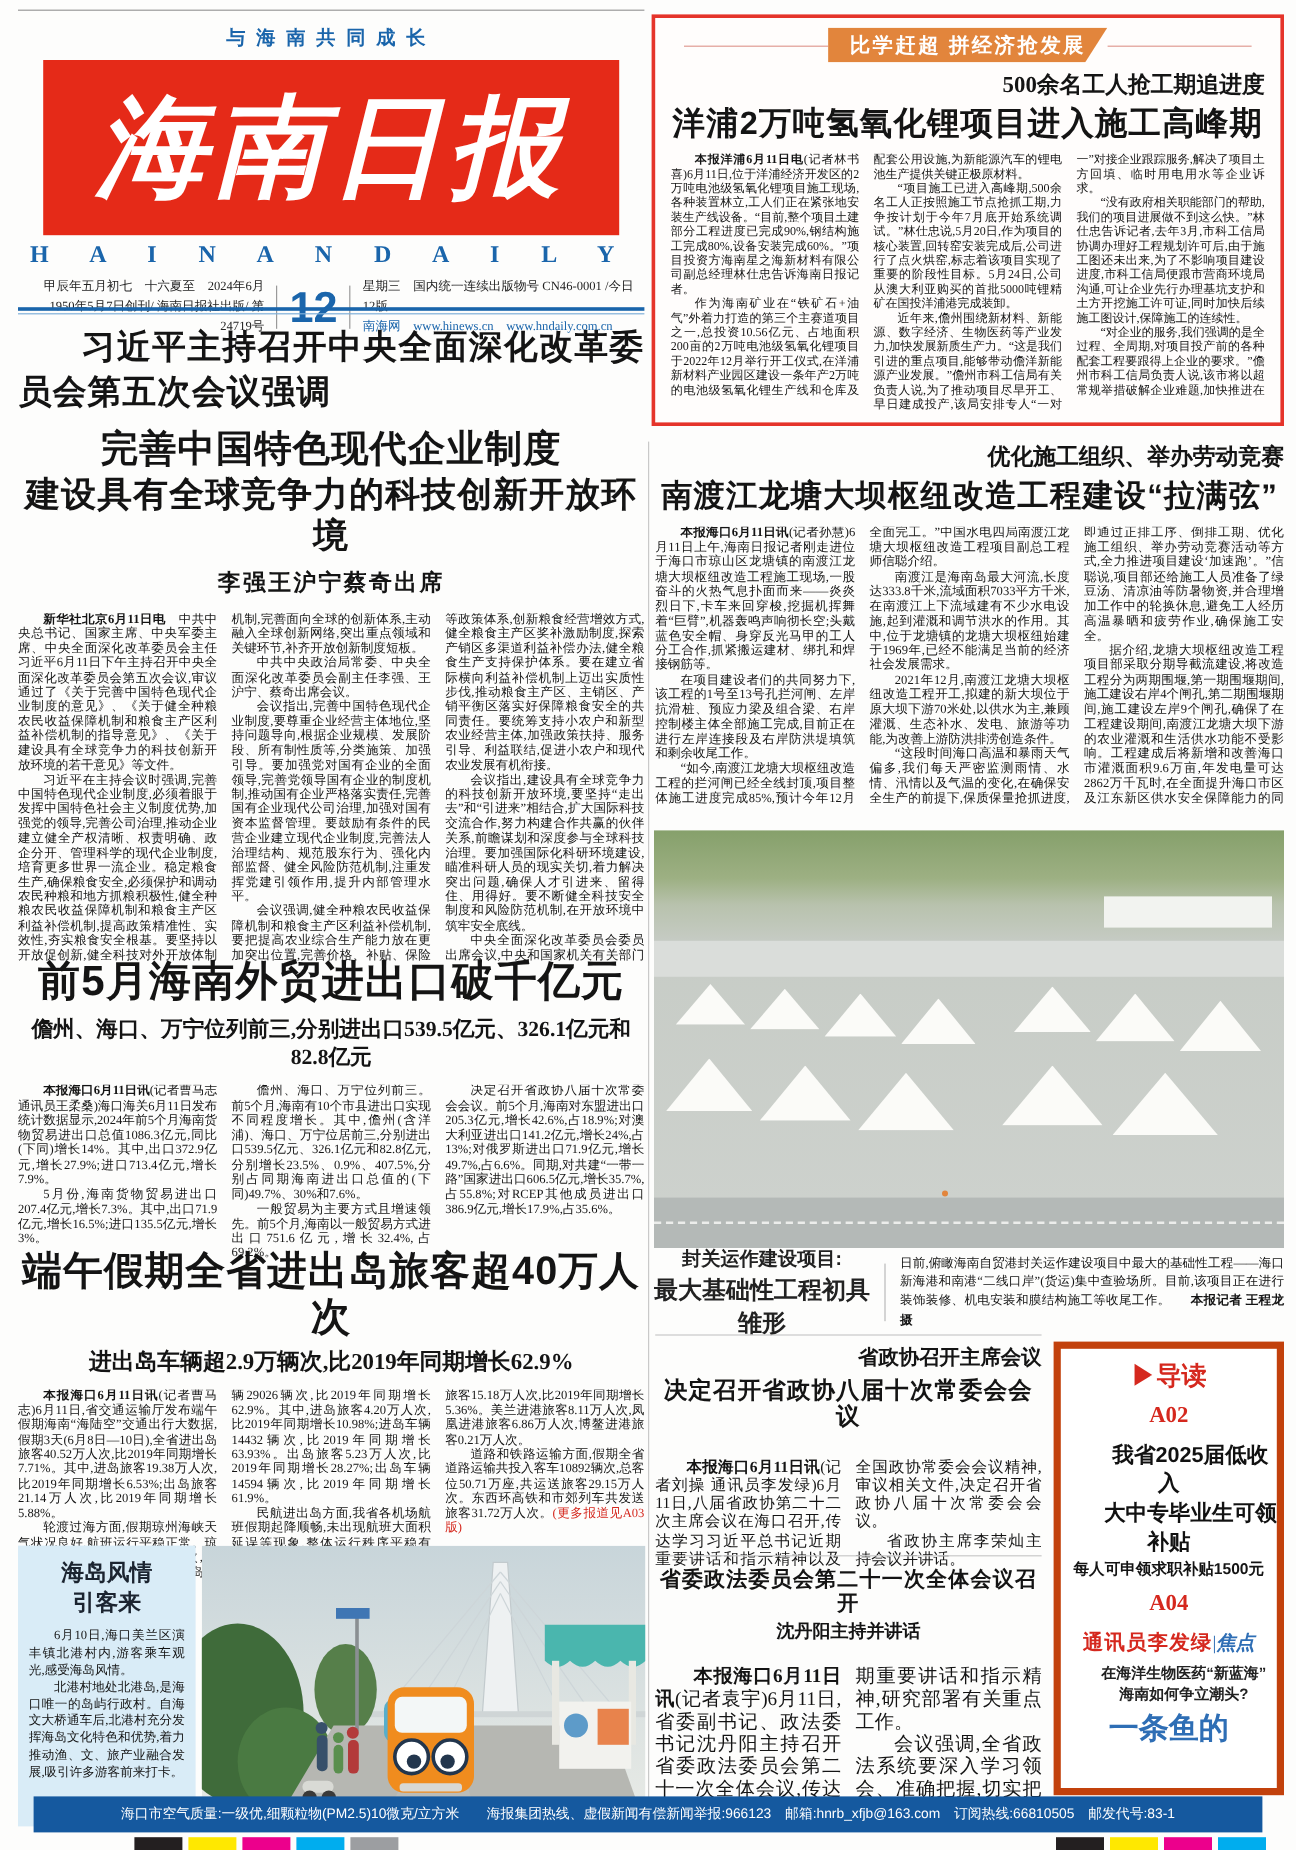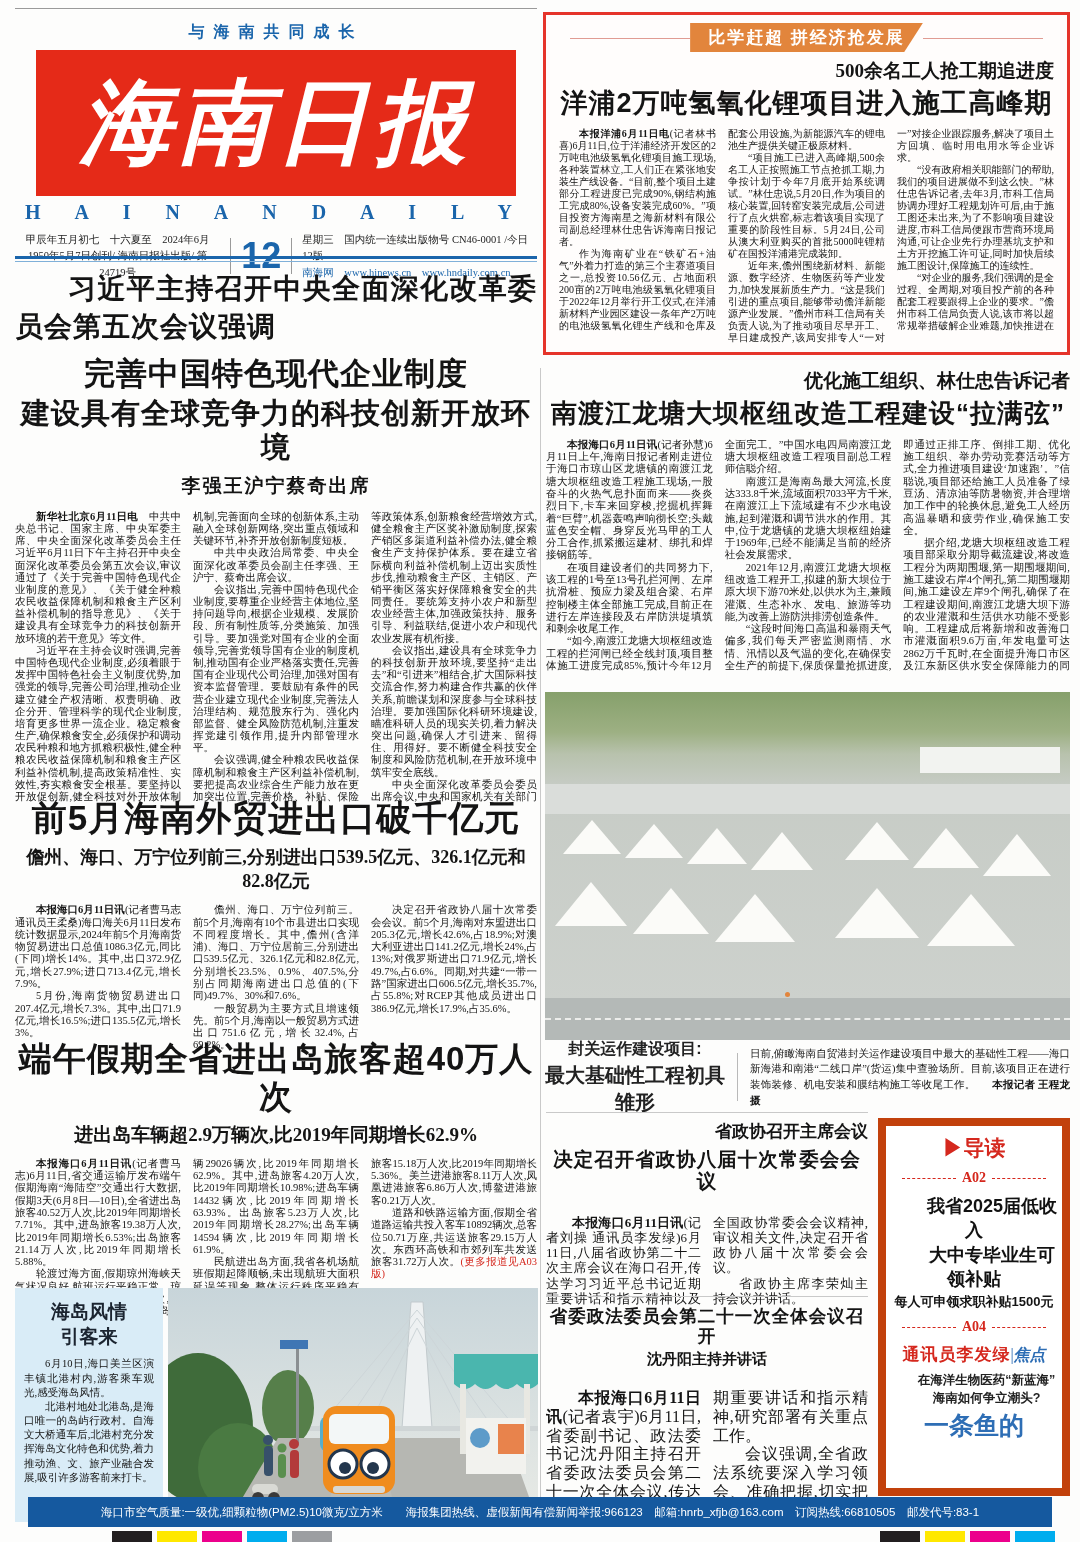--- a/index.html
+++ b/index.html
@@ -14,21 +14,21 @@
   
   .masthead{left:15px;top:8px;width:522px;border-top:1px solid #9a9a9a;text-align:center;}
   .slogan{margin-top:13px;font-size:16px;font-weight:bold;letter-spacing:9px;color:#1a65ab;}
   .brandbox{margin:7px auto 0;width:480px;height:146px;background:#e52a18;
             display:flex;align-items:center;justify-content:center;}
   .brand{color:#fff;font-size:92px;font-weight:bold;font-style:italic;line-height:1;letter-spacing:6px;
          font-family:"Liberation Serif",serif;}
   .brand-en{margin-top:5px;font-size:20px;font-weight:bold;letter-spacing:15px;color:#1a65ab;
             font-family:"Liberation Serif",serif;}
   .mast-row{margin-top:8px;display:flex;align-items:center;justify-content:center;font-size:10.5px;line-height:1.55;}
-  .mast-left{color:#222;}
+  .mast-left{text-align:right;color:#222;}
   .pageno{font-size:36px;font-weight:bold;color:#1a65ab;padding:0 10px;margin:0 10px;
           border-left:1px solid #9a9a9a;border-right:1px solid #9a9a9a;line-height:1;}
   .mast-right{text-align:left;color:#222;}
   .mast-rule{left:15px;top:256px;width:522px;border-top:3px solid #1a65ab;}
   .mast-rule::after{content:"";display:block;margin-top:2px;border-top:1px solid #7fb0d9;}
   
   .kicker{font-weight:bold;text-align:right;}
   .headline{font-family:"Liberation Sans","DejaVu Sans",sans-serif;font-weight:900;text-align:center;
             letter-spacing:1px;line-height:1.15;}
   .subhead{font-weight:bold;text-align:center;}
@@ -38,25 +38,25 @@
   .red-note{color:#d5281e;}
   .hairline{border-top:1px solid #c9c9c9;}
   .vline{border-left:1px solid #c9c9c9;}
   
   .libox{left:543px;top:12px;width:527px;height:343px;border:3px solid #e5342a;background:#fffdfc;box-sizing:border-box;padding:8px 13px;}
   .badge-row{display:flex;align-items:center;justify-content:center;}
   .badge-line{flex:0 0 120px;border-top:1px solid #e09c93;transform:translateY(1px);}
   .badge{background:#e2853c;color:#fff;font-weight:bold;font-size:17px;padding:3px 18px;
          clip-path:polygon(0 0,100% 0,92% 100%,0 100%);font-family:"Liberation Sans",sans-serif;letter-spacing:2px;}
   
-  .daodu{left:878px;top:1118px;width:192px;height:378px;border:8px solid #c2410c;box-sizing:border-box;
+  .daodu{left:878px;top:1118px;width:192px;height:378px;border:6px solid #c2410c;box-sizing:border-box;
          background:#fff;text-align:center;padding-top:8px;}
   .daodu-title{color:#d5281e;font-weight:900;font-size:21px;font-family:"Liberation Sans",sans-serif;}
   .daodu-item p{margin:0;font-size:18px;font-weight:900;line-height:1.35;font-family:"Liberation Sans",sans-serif;color:#111;}
-  .pager{display:flex;align-items:center;justify-content:center;margin:8px 10px;color:#d5281e;font-weight:bold;font-size:14px;}
+  .pager{display:flex;align-items:center;justify-content:center;margin:8px 10px;color:#d5281e;font-weight:bold;font-size:19px;flex-direction:column;}
   .pager .dash{flex:1;border-top:1px dashed #d5281e;margin:0 6px;}
   .observe-brand{color:#d5281e;font-weight:bold;font-size:17px;letter-spacing:1px;}
   .observe-tag{color:#2e6eb5;font-weight:bold;font-style:italic;font-size:16px;}
   .observe-intro p{margin:0;font-size:12.5px;font-weight:bold;line-height:1.4;color:#222;
                    font-family:"Liberation Sans",sans-serif;}
   .fish1{color:#2e6eb5;font-size:25px;font-weight:900;font-family:"Liberation Sans",sans-serif;margin-top:2px;}
   
   .island{left:15px;top:1288px;width:148px;height:234px;background:#d9ecf7;box-sizing:border-box;padding:12px 9px 6px;}
   .island-title{text-align:center;font-weight:900;font-size:19px;line-height:1.3;color:#1b2430;
                 font-family:"Liberation Sans",sans-serif;}
@@ -136,21 +136,21 @@
         <p class="body-p">习近平在主持会议时强调,完善中国特色现代企业制度,必须着眼于发挥中国特色社会主义制度优势,加强党的领导,完善公司治理,推动企业建立健全产权清晰、权责明确、政企分开、管理科学的现代企业制度,培育更多世界一流企业。稳定粮食生产,确保粮食安全,必须保护和调动农民种粮和地方抓粮积极性,健全种粮农民收益保障机制和粮食主产区利益补偿机制,提高政策精准性、实效性,夯实粮食安全根基。要坚持以开放促创新,健全科技对外开放体制机制,完善面向全球的创新体系,主动融入全球创新网络,突出重点领域和关键环节,补齐开放创新制度短板。</p>
         <p class="body-p">中共中央政治局常委、中央全面深化改革委员会副主任李强、王沪宁、蔡奇出席会议。</p>
         <p class="body-p">会议指出,完善中国特色现代企业制度,要尊重企业经营主体地位,坚持问题导向,根据企业规模、发展阶段、所有制性质等,分类施策、加强引导。要加强党对国有企业的全面领导,完善党领导国有企业的制度机制,推动国有企业严格落实责任,完善国有企业现代公司治理,加强对国有资本监督管理。要鼓励有条件的民营企业建立现代企业制度,完善法人治理结构、规范股东行为、强化内部监督、健全风险防范机制,注重发挥党建引领作用,提升内部管理水平。</p>
         <p class="body-p">会议强调,健全种粮农民收益保障机制和粮食主产区利益补偿机制,要把提高农业综合生产能力放在更加突出位置,完善价格、补贴、保险等政策体系,创新粮食经营增效方式,健全粮食主产区奖补激励制度,探索产销区多渠道利益补偿办法,健全粮食生产支持保护体系。要在建立省际横向利益补偿机制上迈出实质性步伐,推动粮食主产区、主销区、产销平衡区落实好保障粮食安全的共同责任。要统筹支持小农户和新型农业经营主体,加强政策扶持、服务引导、利益联结,促进小农户和现代农业发展有机衔接。</p>
         <p class="body-p">会议指出,建设具有全球竞争力的科技创新开放环境,要坚持“走出去”和“引进来”相结合,扩大国际科技交流合作,努力构建合作共赢的伙伴关系,前瞻谋划和深度参与全球科技治理。要加强国际化科研环境建设,瞄准科研人员的现实关切,着力解决突出问题,确保人才引进来、留得住、用得好。要不断健全科技安全制度和风险防范机制,在开放环境中筑牢安全底线。</p>
         <p class="body-p">中央全面深化改革委员会委员出席会议,中央和国家机关有关部门负责同志列席会议。</p>
       </div>
   </div>
 
   <div class="abs" style="left:546px;top:368px;width:524px;">
-    <div class="kicker" style="font-size:19px;">优化施工组织、林仕忠告诉记者</div>
+    <div class="kicker" style="font-size:19px;">优化施工组织、举办劳动竞赛</div>
     <div class="headline" style="font-size:26px;margin-top:5px;">南渡江龙塘大坝枢纽改造工程建设“拉满弦”</div>
     <div class="cols" style="column-count:3;height:238px;margin-top:10px;font-size:10.5px;line-height:1.17;">
         <p class="body-p"><b>本报海口6月11日讯</b><span>(记者孙慧)6月11日上午,海南日报记者刚走进位于海口市琼山区龙塘镇的南渡江龙塘大坝枢纽改造工程施工现场,一股奋斗的火热气息扑面而来——炎炎烈日下,卡车来回穿梭,挖掘机挥舞着“巨臂”,机器轰鸣声响彻长空;头戴蓝色安全帽、身穿反光马甲的工人分工合作,抓紧搬运建材、绑扎和焊接钢筋等。</span></p>
         <p class="body-p">在项目建设者们的共同努力下,该工程的1号至13号孔拦河闸、左岸抗滑桩、预应力梁及组合梁、右岸控制楼主体全部施工完成,目前正在进行左岸连接段及右岸防洪堤填筑和剩余收尾工作。</p>
         <p class="body-p">“如今,南渡江龙塘大坝枢纽改造工程的拦河闸已经全线封顶,项目整体施工进度完成85%,预计今年12月全面完工。”中国水电四局南渡江龙塘大坝枢纽改造工程项目副总工程师信聪介绍。</p>
         <p class="body-p">南渡江是海南岛最大河流,长度达333.8千米,流域面积7033平方千米,在南渡江上下流域建有不少水电设施,起到灌溉和调节洪水的作用。其中,位于龙塘镇的龙塘大坝枢纽始建于1969年,已经不能满足当前的经济社会发展需求。</p>
         <p class="body-p">2021年12月,南渡江龙塘大坝枢纽改造工程开工,拟建的新大坝位于原大坝下游70米处,以供水为主,兼顾灌溉、生态补水、发电、旅游等功能,为改善上游防洪排涝创造条件。</p>
         <p class="body-p">“这段时间海口高温和暴雨天气偏多,我们每天严密监测雨情、水情、汛情以及气温的变化,在确保安全生产的前提下,保质保量抢抓进度,即通过正排工序、倒排工期、优化施工组织、举办劳动竞赛活动等方式,全力推进项目建设‘加速跑’。”信聪说,项目部还给施工人员准备了绿豆汤、清凉油等防暑物资,并合理增加工作中的轮换休息,避免工人经历高温暴晒和疲劳作业,确保施工安全。</p>
         <p class="body-p">据介绍,龙塘大坝枢纽改造工程项目部采取分期导截流建设,将改造工程分为两期围堰,第一期围堰期间,施工建设右岸4个闸孔,第二期围堰期间,施工建设左岸9个闸孔,确保了在工程建设期间,南渡江龙塘大坝下游的农业灌溉和生活供水功能不受影响。工程建成后将新增和改善海口市灌溉面积9.6万亩,年发电量可达2862万千瓦时,在全面提升海口市区及江东新区供水安全保障能力的同时,减轻大坝上游区域防洪排涝压力。</p>
       </div>

